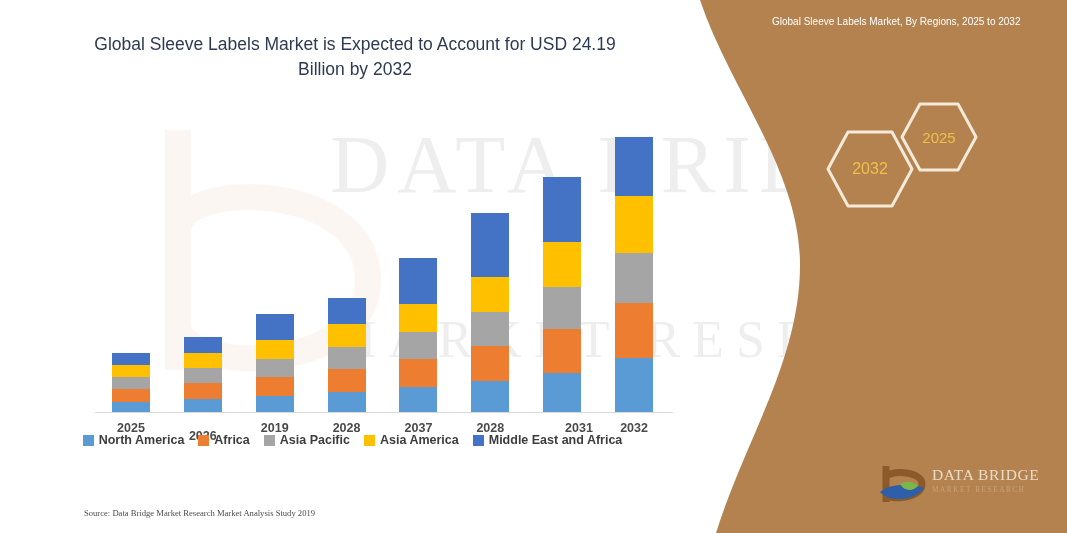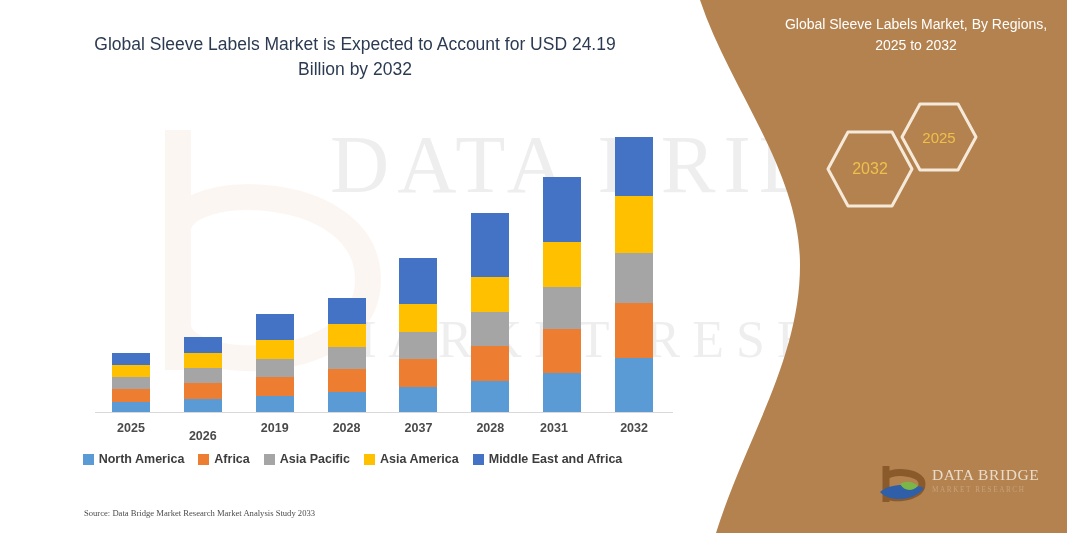--- a/index.html
+++ b/index.html
@@ -23,23 +23,23 @@
     z-index: 1;
     pointer-events: none;
   }
   .right-panel svg { display: block; }
 
   .right-title {
     position: absolute;
     z-index: 4;
     left: 772px; top: 14px;
     width: 288px;
-    text-align: center;
+    text-align: left;
     color: #ffffff;
-    font-size: 14px;
+    font-size: 10px;
     line-height: 1.5;
     font-weight: 400;
   }
 
   .hex-wrap {
     position: absolute;
     z-index: 4;
     left: 820px; top: 100px;
     width: 200px; height: 120px;
   }
@@ -176,21 +176,21 @@
     position: absolute;
     width: 72px;
     text-align: center;
     font-size: 12.5px;
     font-weight: bold;
     color: #4a4a4a;
   }
 
   .legend {
     position: absolute;
-    left: 0px; top: 452px;
+    left: 0px; top: 433px;
     width: 705px;
     display: flex;
     justify-content: center;
     align-items: center;
     gap: 14px;
   }
   .legend-item { display: flex; align-items: center; gap: 5px; }
   .legend-swatch { width: 11px; height: 11px; display: inline-block; }
   .legend-label { font-size: 12.5px; font-weight: bold; color: #3d3d3d; }
 
@@ -281,21 +281,21 @@
         </div>
       </div>
     <div class="axis-line"></div>
     <div class="xlabels" id="xlabels">
         <div class="xlabel" style="left: -0.0625px;">2025</div>
         <div class="xlabel" style="left: 71.8125px; margin-top: 8px;">2026</div>
         <div class="xlabel" style="left: 143.688px;">2019</div>
         <div class="xlabel" style="left: 215.562px;">2028</div>
         <div class="xlabel" style="left: 287.438px;">2037</div>
         <div class="xlabel" style="left: 359.312px;">2028</div>
-        <div class="xlabel" style="left: 423px;">2031</div>
+        <div class="xlabel" style="left: 448px;">2031</div>
         <div class="xlabel" style="left: 503.062px;">2032</div>
       </div>
 
     <div class="legend" id="legend">
         <div class="legend-item">
           <span class="legend-swatch" style="background: rgb(91, 155, 213);"></span>
           <span class="legend-label">North America</span>
         </div>
         <div class="legend-item">
           <span class="legend-swatch" style="background: rgb(237, 125, 49);"></span>
@@ -309,21 +309,21 @@
           <span class="legend-swatch" style="background: rgb(255, 192, 0);"></span>
           <span class="legend-label">Asia America</span>
         </div>
         <div class="legend-item">
           <span class="legend-swatch" style="background: rgb(68, 114, 196);"></span>
           <span class="legend-label">Middle East and Africa</span>
         </div>
       </div>
 
     <div class="footer">
-      <span>Source: Data Bridge Market Research  Market Analysis Study 2033</span>
+      <span>Source: Data Bridge Market Research  Market Analysis Study 2019</span>
     </div>
   </div>
 
   <div class="right-panel">
     <svg width="1067" height="533" viewBox="0 0 1067 533">
       <path d="M700,0 C 730,90 800,170 800,265 C 800,360 745,440 716,533 L1067,533 L1067,0 Z" fill="#b3824f"></path>
     </svg>
   </div>
 
   <div class="right-title">Global Sleeve Labels Market, By Regions, 2025 to 2032</div>

